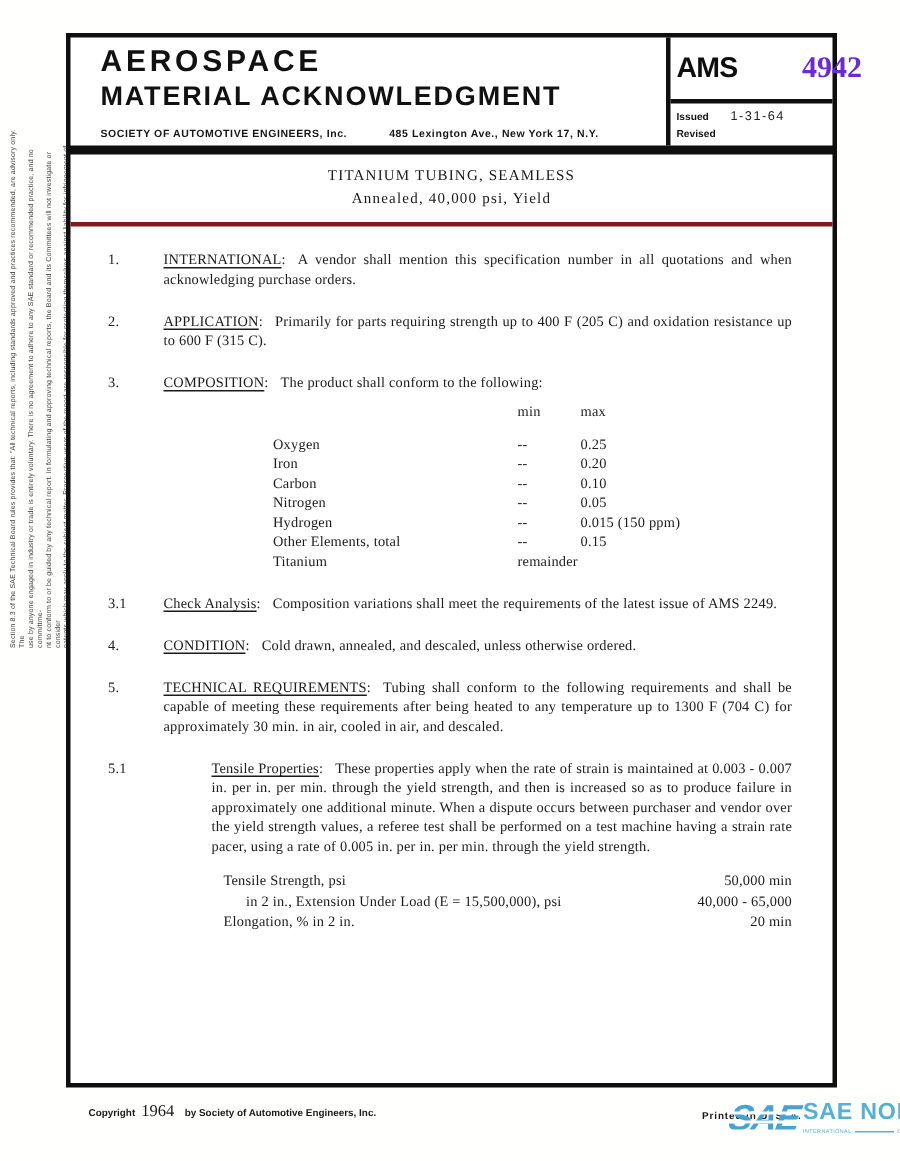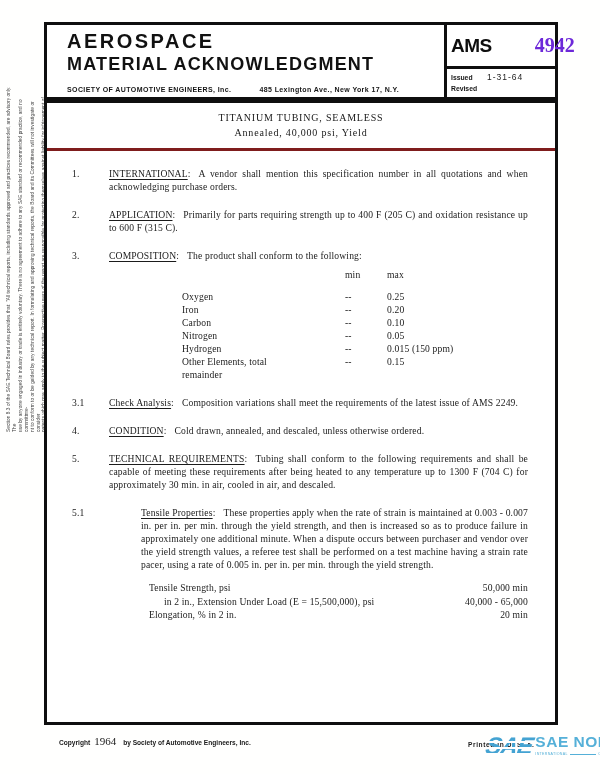--- a/index.html
+++ b/index.html
@@ -174,20 +174,21 @@
           <span class="comp-cell">Hydrogen</span>
           <span class="comp-cell">--</span>
           <span class="comp-cell">0.015 (150 ppm)</span>
         </div>
         <div class="comp-row">
           <span class="comp-cell">Other Elements, total</span>
           <span class="comp-cell">--</span>
           <span class="comp-cell">0.15</span>
         </div>
         <div class="comp-row">
+          <span class="comp-cell">Titanium</span>
           <span class="comp-cell">remainder</span>
           <span class="comp-cell"></span>
         </div>
       </div>
 
       <div class="sec">
         <div class="sec-num">3.1</div>
         <div class="sec-body"><span class="u">Check Analysis</span><span class="colon">:</span><span>Composition variations shall meet the requirements of the latest issue of AMS 2249.</span></div>
       </div>
 

